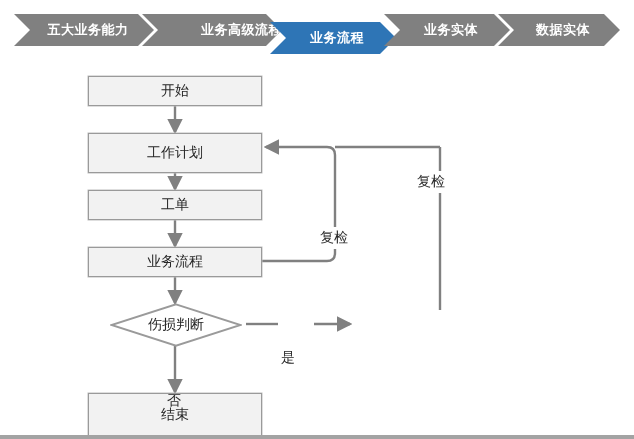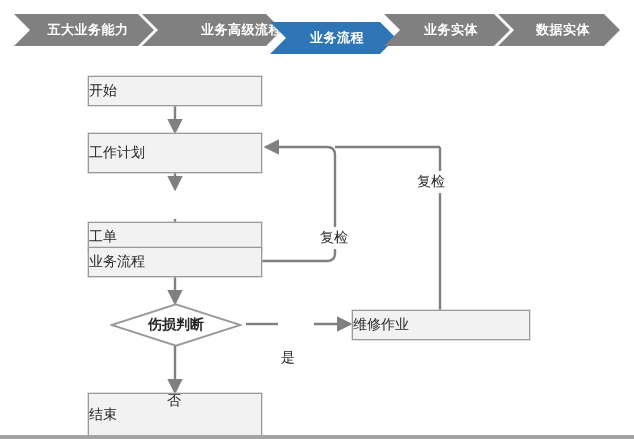--- a/index.html
+++ b/index.html
@@ -66,21 +66,21 @@
     width: 634px;
     height: 387px;
   }
   .node {
     position: absolute;
     box-sizing: border-box;
     background: #F2F2F2;
     border: 1px solid #9a9a9a;
     display: flex;
     align-items: center;
-    justify-content: flex-start;
+    justify-content: center;
     color: #262626;
     font-size: 14px;
     white-space: nowrap;
     box-shadow: 0 0 0 0.5px #bdbdbd;
   }
   .diamond-wrap {
     position: absolute;
     display: flex;
     align-items: center;
     justify-content: center;
@@ -89,21 +89,20 @@
     position: absolute;
     left: 0; top: 0;
     width: 100%; height: 100%;
   }
   .diamond-label {
     position: relative;
     z-index: 2;
     color: #262626;
     font-size: 14px;
     white-space: nowrap;
-    font-weight: bold;
   }
   .edge-label {
     position: absolute;
     color: #262626;
     font-size: 14px;
     white-space: nowrap;
     background: transparent;
     margin-top: 35px;
   }
   #edges {
@@ -166,38 +165,35 @@
     </svg>
 
     <div class="node" style="left:88px;  top:24px;  width:174px; height:30px;">
       <span>开始</span>
     </div>
 
     <div class="node" style="left:88px;  top:81px;  width:174px; height:40px;">
       <span>工作计划</span>
     </div>
 
-    <div class="node" style="left:88px;  top:138px; width:174px; height:30px;margin-top:32px;">
+    <div class="node" style="left:88px;  top:138px; width:174px; height:30px;">
       <span>工单</span>
     </div>
 
     <div class="node" style="left:88px;  top:195px; width:174px; height:30px;">
       <span>业务流程</span>
     </div>
 
     <div class="diamond-wrap" style="left:110px; top:251px; width:132px; height:44px;">
       <svg class="diamond-shape" viewBox="0 0 132 44" preserveAspectRatio="none">
         <polygon points="66,1.4 130.6,22 66,42.6 1.4,22" fill="#ffffff" stroke="#9a9a9a" stroke-width="2"></polygon>
       </svg>
       <span class="diamond-label">伤损判断</span>
     </div>
 
-    <div class="node" style="left:352px; top:258px; width:178px; height:30px;">
-      <span>维修作业</span>
-    </div>
 
     <div class="node" style="left:88px;  top:341px; width:174px; height:44px;">
       <span>结束</span>
     </div>
 
     <span class="edge-label" style="left:281px; top:262px;">是</span>
 
     <span class="edge-label" style="left:167px; top:305px;">否</span>
 
     <span class="edge-label" style="left:316px; top:140px; background:#ffffff; padding:2px 4px;">复检</span>

